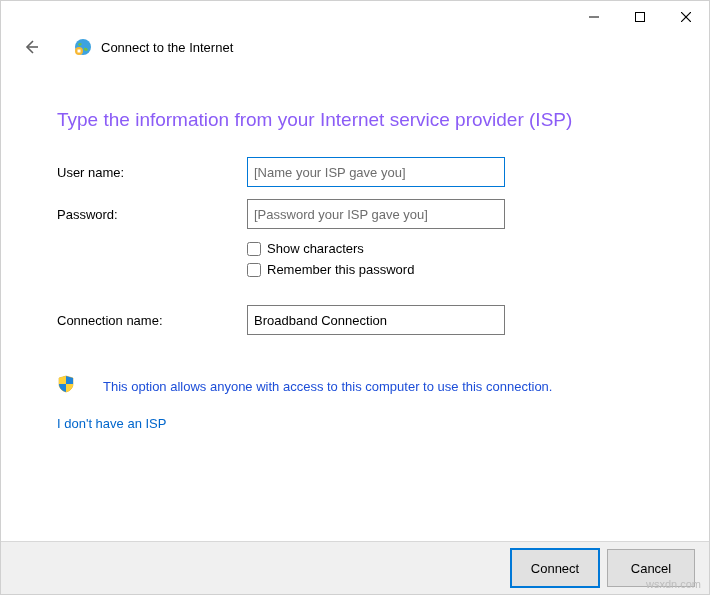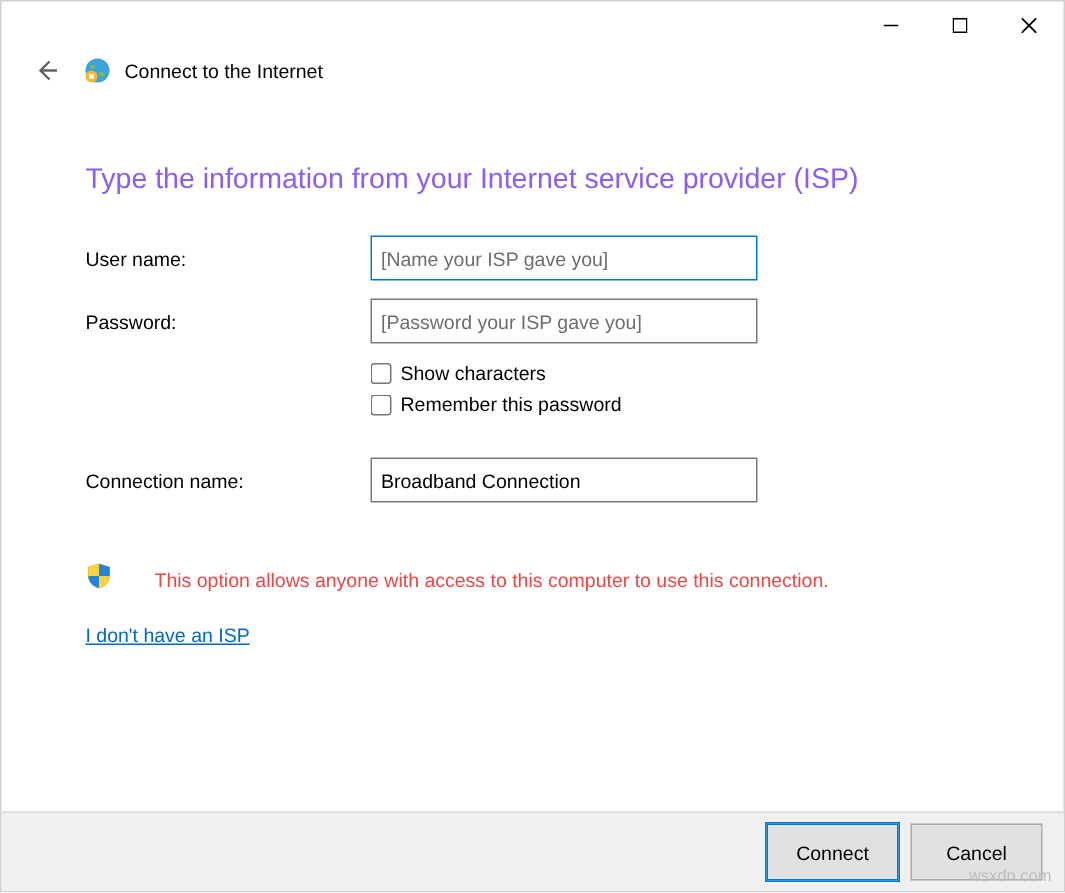--- a/index.html
+++ b/index.html
@@ -34,21 +34,21 @@
     justify-content: center;
     font-family: "Segoe UI Symbol", sans-serif;
     font-size: 10px;
     color: #111;
   }
   .titlebar .win-btn svg { pointer-events: none; }
   .header {
     display: flex;
     align-items: center;
     padding: 2px 18px 8px 18px;
-    gap: 12px;
+    gap: 30px;
     text-align: center;
   }
   .back-arrow {
     font-size: 18px;
     color: #606060;
     display:flex;
     align-items:center;
     justify-content:center;
     width:24px; height:24px;
   }
@@ -123,26 +123,25 @@
     display:flex;
     align-items:center;
     gap:6px;
     font-size:13px;
   }
   .allow-text .line1 input[type=checkbox]{ width:14px;height:14px;margin:0;}
   .allow-text .line2 {
     font-size:13px;
     margin-top:4px;
     margin-left:20px;
-    color:#ef4444;
+    color:#1d4ed8;
   }
   .link {
     margin-top:22px;
     color:#0066cc;
-    text-decoration: underline;
     font-size:13px;
     display:inline-block;
     cursor:pointer;
   }
   .footer {
     border-top:1px solid #d8d8d8;
     background:#f0f0f0;
     height:52px;
     display:flex;
     justify-content:flex-end;

